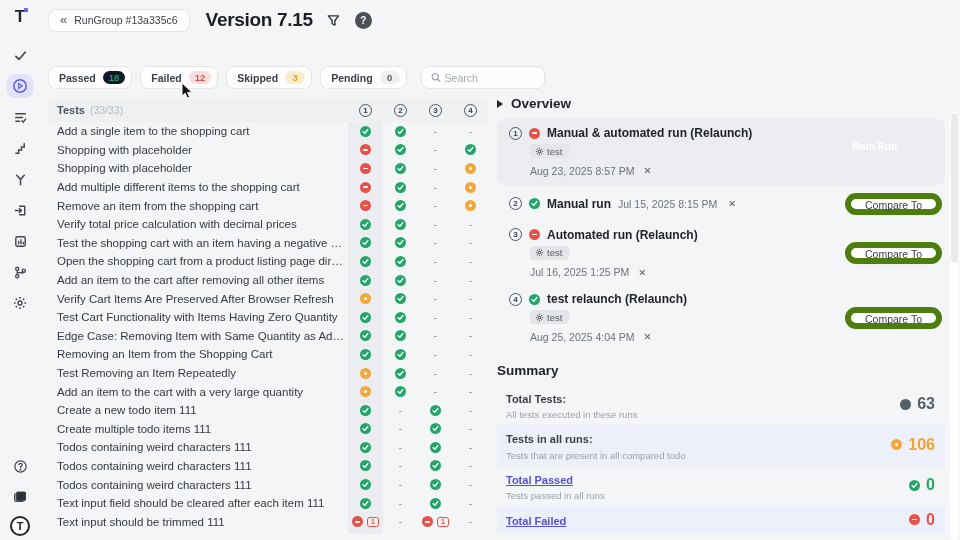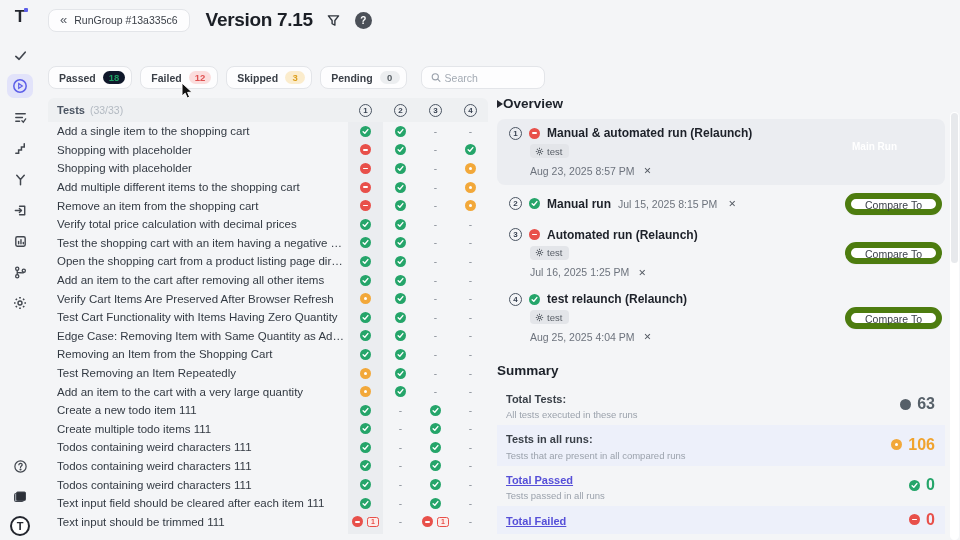--- a/index.html
+++ b/index.html
@@ -66,21 +66,21 @@
   .st.skipped { background:var(--amber); }
   .st .bar { width:5px; height:1.6px; background:#fff; border-radius:1px; }
   .st .dot { width:3px; height:3px; background:#fff; border-radius:50%; }
   .st svg { display:block; }
   .dash { color:#8b919a; font-size:10px; }
   .cbubble { width:12px; height:10px; border:1px solid var(--red); border-radius:2.5px; background:#fdecea;
              color:var(--red); font-size:7px; font-weight:700; line-height:8.5px; text-align:center; margin-left:4px; }
 
   
   .right-panel { position:absolute; left:497px; top:96px; width:448px; }
-  .sect-head { display:flex; align-items:center; }
+  .sect-head { display:flex; align-items:center; gap:8px; }
   .tri { width:0; height:0; border-left:6px solid #23262e; border-top:4.5px solid transparent; border-bottom:4.5px solid transparent; }
   .sect-title { font-size:13.5px; font-weight:800; color:#1d222a; }
   .runs { margin-top:8px; display:flex; flex-direction:column; gap:5px; }
   .run { position:relative; padding:4px 0 5px 12px; }
   .run.main { background:#ebedf1; border-radius:8px; padding:7px 10px 8px 12px; }
   .run-line1 { display:flex; align-items:center; gap:7px; }
   .run-title { font-size:12px; font-weight:800; color:#1d2129; }
   .run-date { font-size:10.5px; color:#6d737d; }
   .run-x { font-size:9.5px; color:#555b64; cursor:pointer; margin-left:4px; }
   .tagpill { display:inline-flex; align-items:center; gap:3px; background:#e3e5e9; border-radius:4px; padding:1.5px 7px 1.5px 5px;
@@ -836,21 +836,21 @@
       </div>
       <div class="sumrows" id="sumrows">
           <div class="sumrow">
             <div class="sumleft"><span class="sumlabel">Total Tests:</span><div class="sumdesc">All tests executed in these runs</div></div>
             <div class="sumval">
               <span class="st total"></span>
               <span style="color: rgb(86, 96, 105);">63</span>
             </div>
           </div>
           <div class="sumrow hl">
-            <div class="sumleft"><span class="sumlabel">Tests in all runs:</span><div class="sumdesc">Tests that are present in all compared runs</div></div>
+            <div class="sumleft"><span class="sumlabel">Tests in all runs:</span><div class="sumdesc">Tests that are present in all compared todo</div></div>
             <div class="sumval">
               <span class="st skipped">
                 <span class="dot"></span>
               </span>
               <span style="color: rgb(240, 163, 46);">106</span>
             </div>
           </div>
           <div class="sumrow">
             <div class="sumleft"><a class="sumlabel">Total Passed</a><div class="sumdesc">Tests passed in all runs</div></div>
             <div class="sumval">

